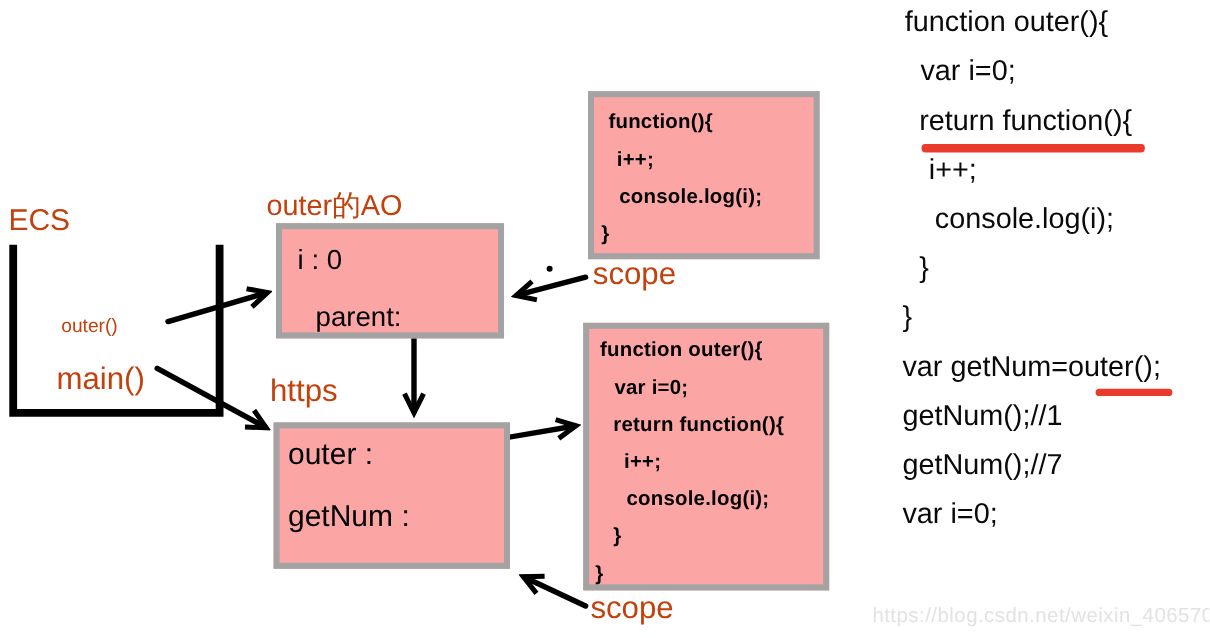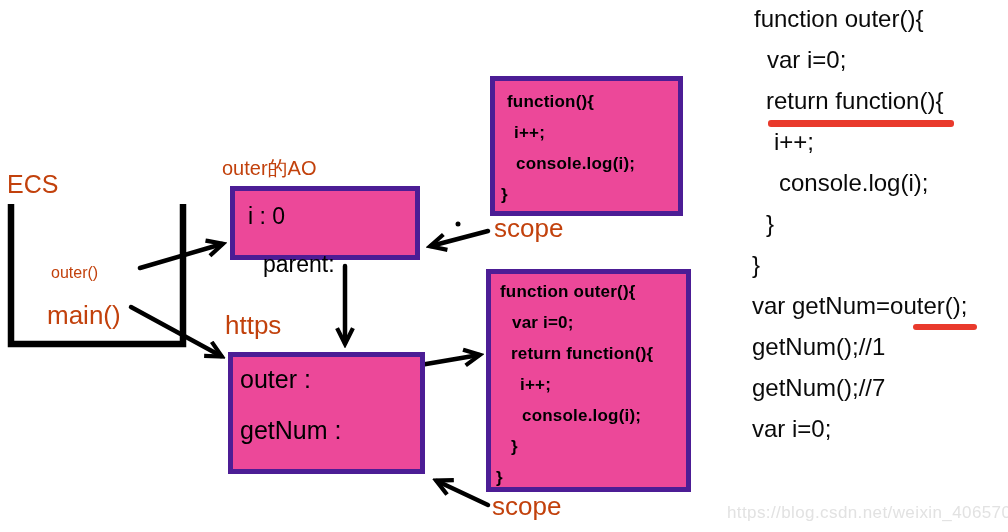--- a/index.html
+++ b/index.html
@@ -6,27 +6,27 @@
   .stage{
     position:relative;width:1008px;height:532px;background:#ffffff;overflow:hidden;
     font-family:"Liberation Sans","DejaVu Sans",sans-serif;color:#000;
   }
   .stage *{box-sizing:border-box;}
   svg.arrows{position:absolute;left:0;top:0;width:1008px;height:532px;pointer-events:none;}
   .lbl{position:absolute;white-space:nowrap;color:#c2410c;}
   .lbl-ecs{left:7px;top:170px;font-size:25px;}
   .lbl-outer-call{left:51px;top:264px;font-size:16px;text-align:right;}
   .lbl-main-call{left:47px;top:300px;font-size:26px;}
-  .lbl-ao-title{left:222px;top:155px;font-size:20px;}
+  .lbl-ao-title{left:222px;top:155px;font-size:24px;}
   .lbl-window{left:225px;top:310px;font-size:26px;}
   .lbl-scope-top{left:494px;top:213px;font-size:26px;}
   .lbl-scope-bottom{left:492px;top:491px;font-size:26px;}
 
-  .box{position:absolute;border:5px solid #4c1d95;background:#ec4899;}
-  .ao-box{left:230px;top:186px;width:190px;height:74px;}
+  .box{position:absolute;border:5px solid #a3a3a3;background:#fca5a5;}
+  .ao-box{left:230px;top:186px;width:190px;height:96px;}
   .ao-box .bline{position:absolute;white-space:nowrap;font-size:23px;}
   .ao-var{left:13px;top:12px;}
   .ao-parent{left:28px;top:60px;}
 
   .window-box{left:228px;top:352px;width:197px;height:122px;}
   .window-box .bline{position:absolute;white-space:nowrap;font-size:25px;}
   .win-outer{left:7px;top:8px;}
   .win-getnum{left:7px;top:59px;}
 
   .code-box{font-size:17px;font-weight:600;letter-spacing:.2px;line-height:31px;white-space:nowrap;}

